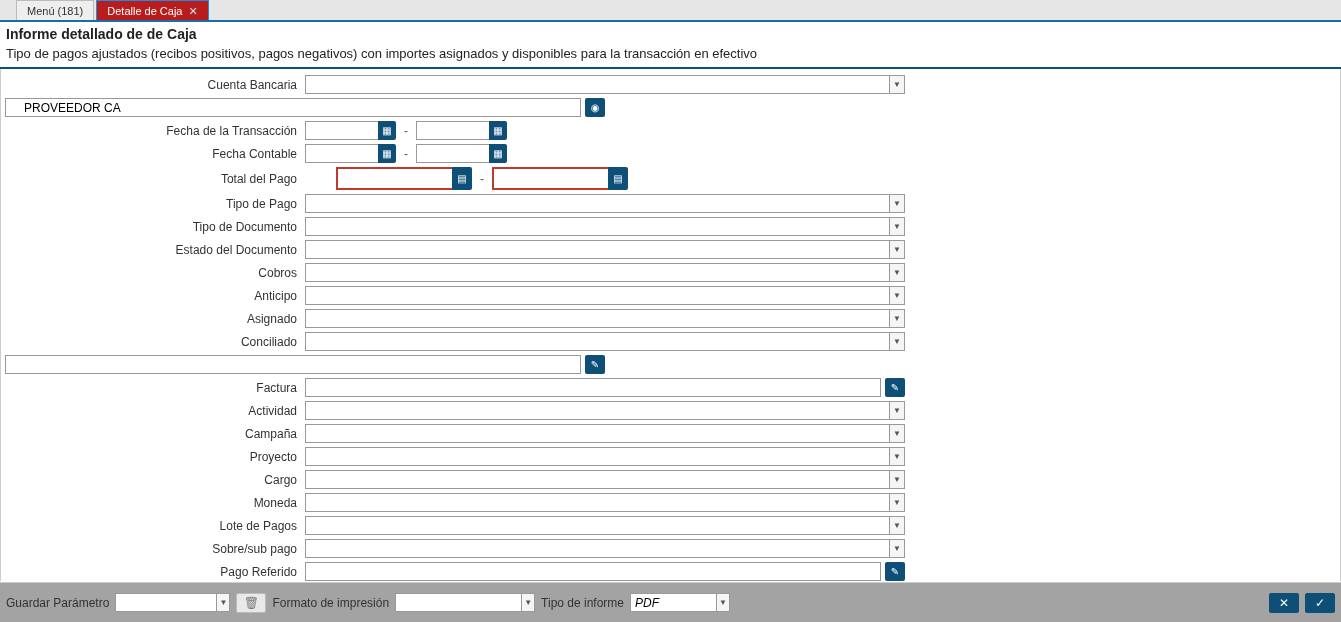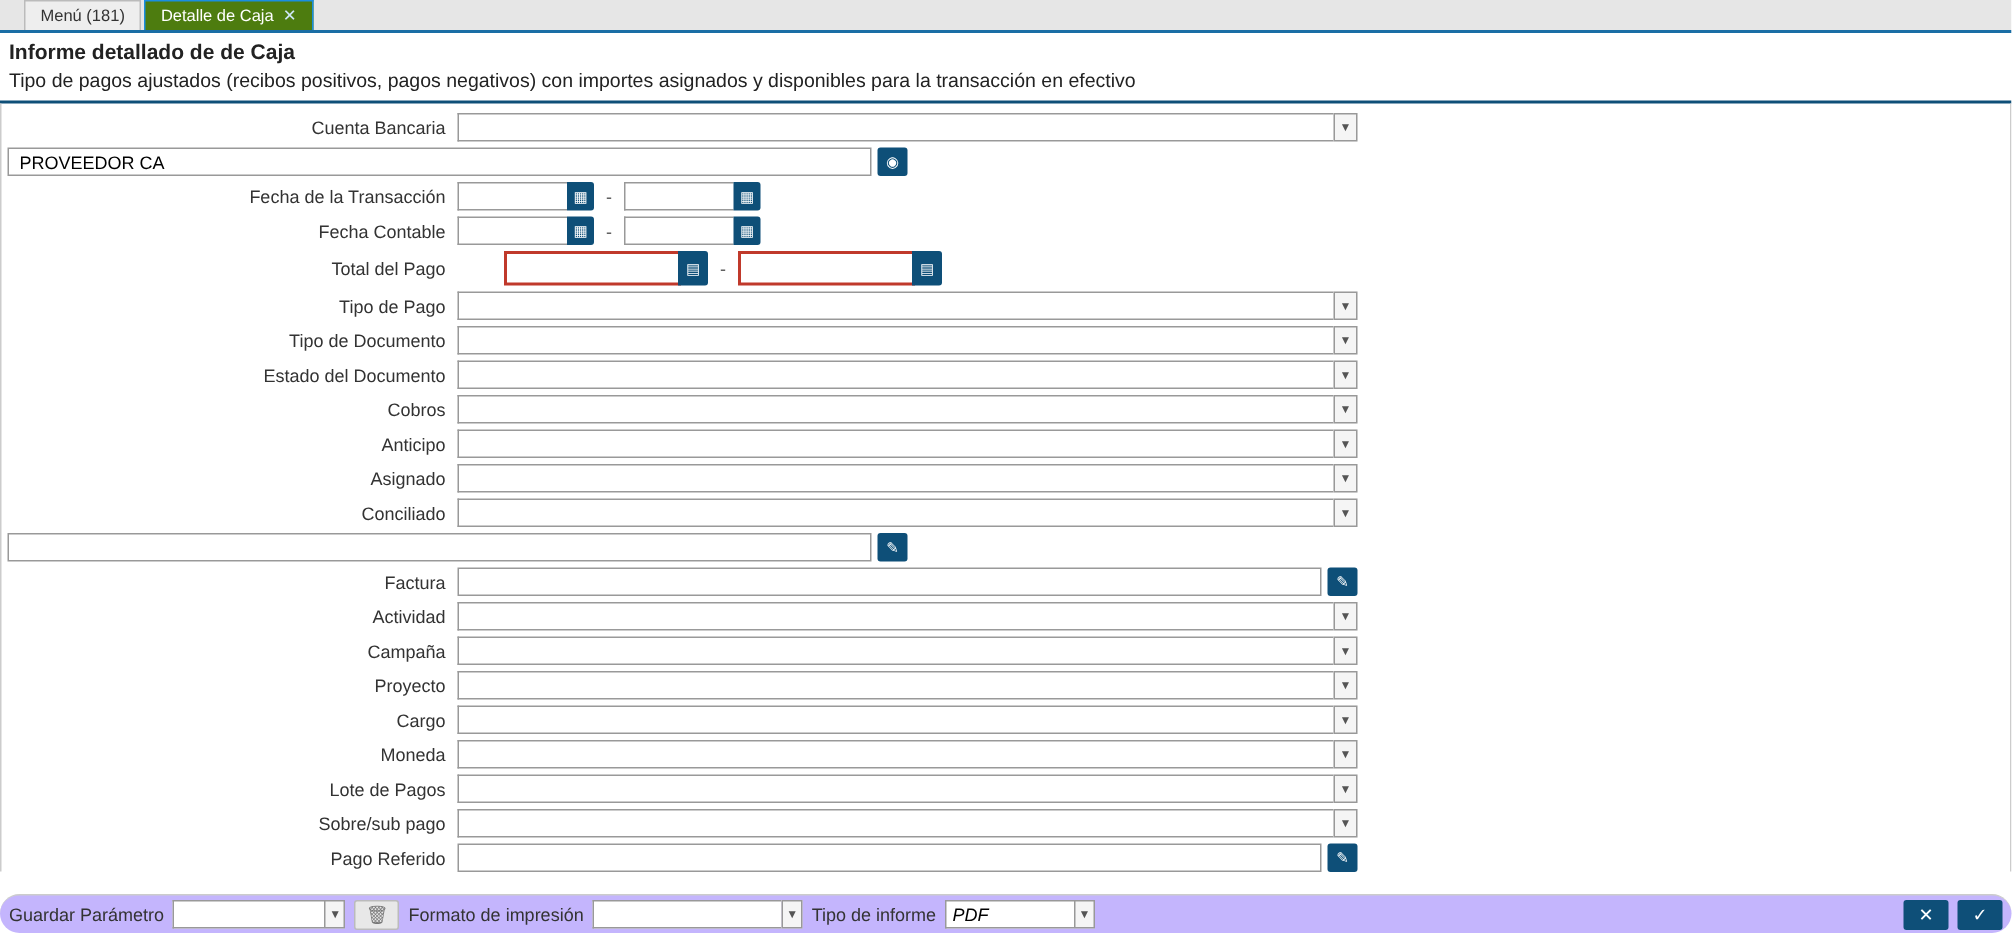--- a/index.html
+++ b/index.html
@@ -1,49 +1,49 @@
 <!DOCTYPE html>
 <html><head>
 <meta charset="utf-8">
 <style>
 * { box-sizing: border-box; margin: 0; padding: 0; font-family: Arial, Helvetica, sans-serif; }
 body { width: 1341px; height: 622px; overflow: hidden; background: #fff; font-size: 12px; color: #333; }
 
 .tabbar { height: 22px; background: #e6e6e6; border-bottom: 2px solid #1a6ea5; display: flex; align-items: flex-end; padding-left: 16px; }
 .tab { height: 20px; padding: 0 10px; font-size: 11px; line-height: 20px; border: 1px solid #bbb; border-bottom: none; background: #eee; margin-right: 2px; display: flex; align-items: center; cursor: pointer; }
-.tab.active { background: #4d7c0f; color: #fff; border-color: #1a8ee0; }
+.tab.active { background: #b91c1c; color: #fff; border-color: #1a8ee0; }
 .tab .close { margin-left: 6px; font-size: 11px; color: #cfe8f7; }
 
 .header { padding: 4px 6px 2px; }
 .header h1 { font-size: 14px; font-weight: bold; color: #222; }
 .subheader { padding: 2px 6px 6px; font-size: 13px; color: #222; }
 
 .divider { height: 2px; background: #0e4f78; margin: 0; }
 
 .form-area { height: 512px; overflow-y: auto; overflow-x: hidden; border-left: 1px solid #ccc; border-right: 1px solid #ccc; padding: 6px 18px 6px 4px; }
 .form-row { display: flex; align-items: center; margin-bottom: 4px; height: 19px; }
 .form-label { width: 300px; text-align: right; padding-right: 8px; font-size: 12px; color: #333; white-space: nowrap; }
 .form-ctrl { flex: 1; display: flex; align-items: center; gap: 4px; max-width: 600px; }
-.form-ctrl input.textbox { flex: 1; height: 19px; border: 1px solid #999; padding: 0 7px; font-size: 12px; }
+.form-ctrl input.textbox { flex: 1; height: 19px; border: 1px solid #999; padding: 0 18px; font-size: 12px; }
 .combo { flex: 1; display: flex; height: 19px; }
 .combo input { flex: 1; border: 1px solid #999; border-right: none; padding: 0 4px; font-size: 12px; min-width: 0; }
 .combo .dd { width: 16px; border: 1px solid #999; background: #f5f5f5; display: flex; align-items: center; justify-content: center; cursor: pointer; font-size: 8px; color: #555; }
 
 .lookup-btn { width: 20px; height: 19px; background: #0e4f78; color: #fff; border: none; border-radius: 2px; display:flex; align-items:center; justify-content:center; cursor:pointer; font-size:10px; }
 
 .date-field { display:flex; height:19px; }
 .date-field input { width: 73px; border:1px solid #999; border-right:none; padding:0 4px; font-size:12px; }
 .date-field .cal-btn { width:18px; background:#0e4f78; color:#fff; display:flex; align-items:center; justify-content:center; font-size:10px; cursor:pointer; border-radius:0 2px 2px 0; }
 .range-sep { padding: 0 4px; color:#555; }
 
 .num-field { display:flex; height:23px; }
 .num-field input { width: 118px; border:2px solid #c0392b; padding:0 4px; font-size:12px; }
 .num-field .calc-btn { width:20px; background:#0e4f78; color:#fff; display:flex; align-items:center; justify-content:center; font-size:10px; cursor:pointer; margin-left:-2px; border-radius:0 2px 2px 0; position:relative; z-index:1; }
 
-.footer { position: absolute; bottom: 0; left: 0; right: 0; height: 26px; background:#c4b5fd; border-top:1px solid #ccc; display:flex; align-items:center; padding: 0 6px; font-size:12px; gap:6px;border-radius:13px; }
+.footer { position: absolute; bottom: 0; left: 0; right: 0; height: 40px; background:#a3a3a3; border-top:1px solid #ccc; display:flex; align-items:center; padding: 0 6px; font-size:12px; gap:6px; }
 .footer .small-combo { width: 115px; height: 19px; display:flex; }
 .footer .small-combo input { flex:1; border:1px solid #999; border-right:none; padding:0 4px; font-size:12px; min-width:0;font-style:italic; }
 .footer .small-combo .dd { width:14px; border:1px solid #999; background:#f5f5f5; display:flex; align-items:center; justify-content:center; font-size:8px; color:#555; cursor:pointer; }
 .footer .trash { width:30px; height:20px; background:#e8e8e8; border:1px solid #bbb; display:flex; align-items:center; justify-content:center; color:#777; font-size:12px; cursor:pointer; border-radius:2px; }
 .footer .spacer { flex:1; }
 .footer .action-btn { width:30px; height:20px; background:#0e4f78; color:#fff; border:none; border-radius:2px; display:flex; align-items:center; justify-content:center; font-size:12px; cursor:pointer; }
 
 
 .form-area::-webkit-scrollbar { width: 14px; }
 .form-area::-webkit-scrollbar-track { background: #f0f0f0; }

